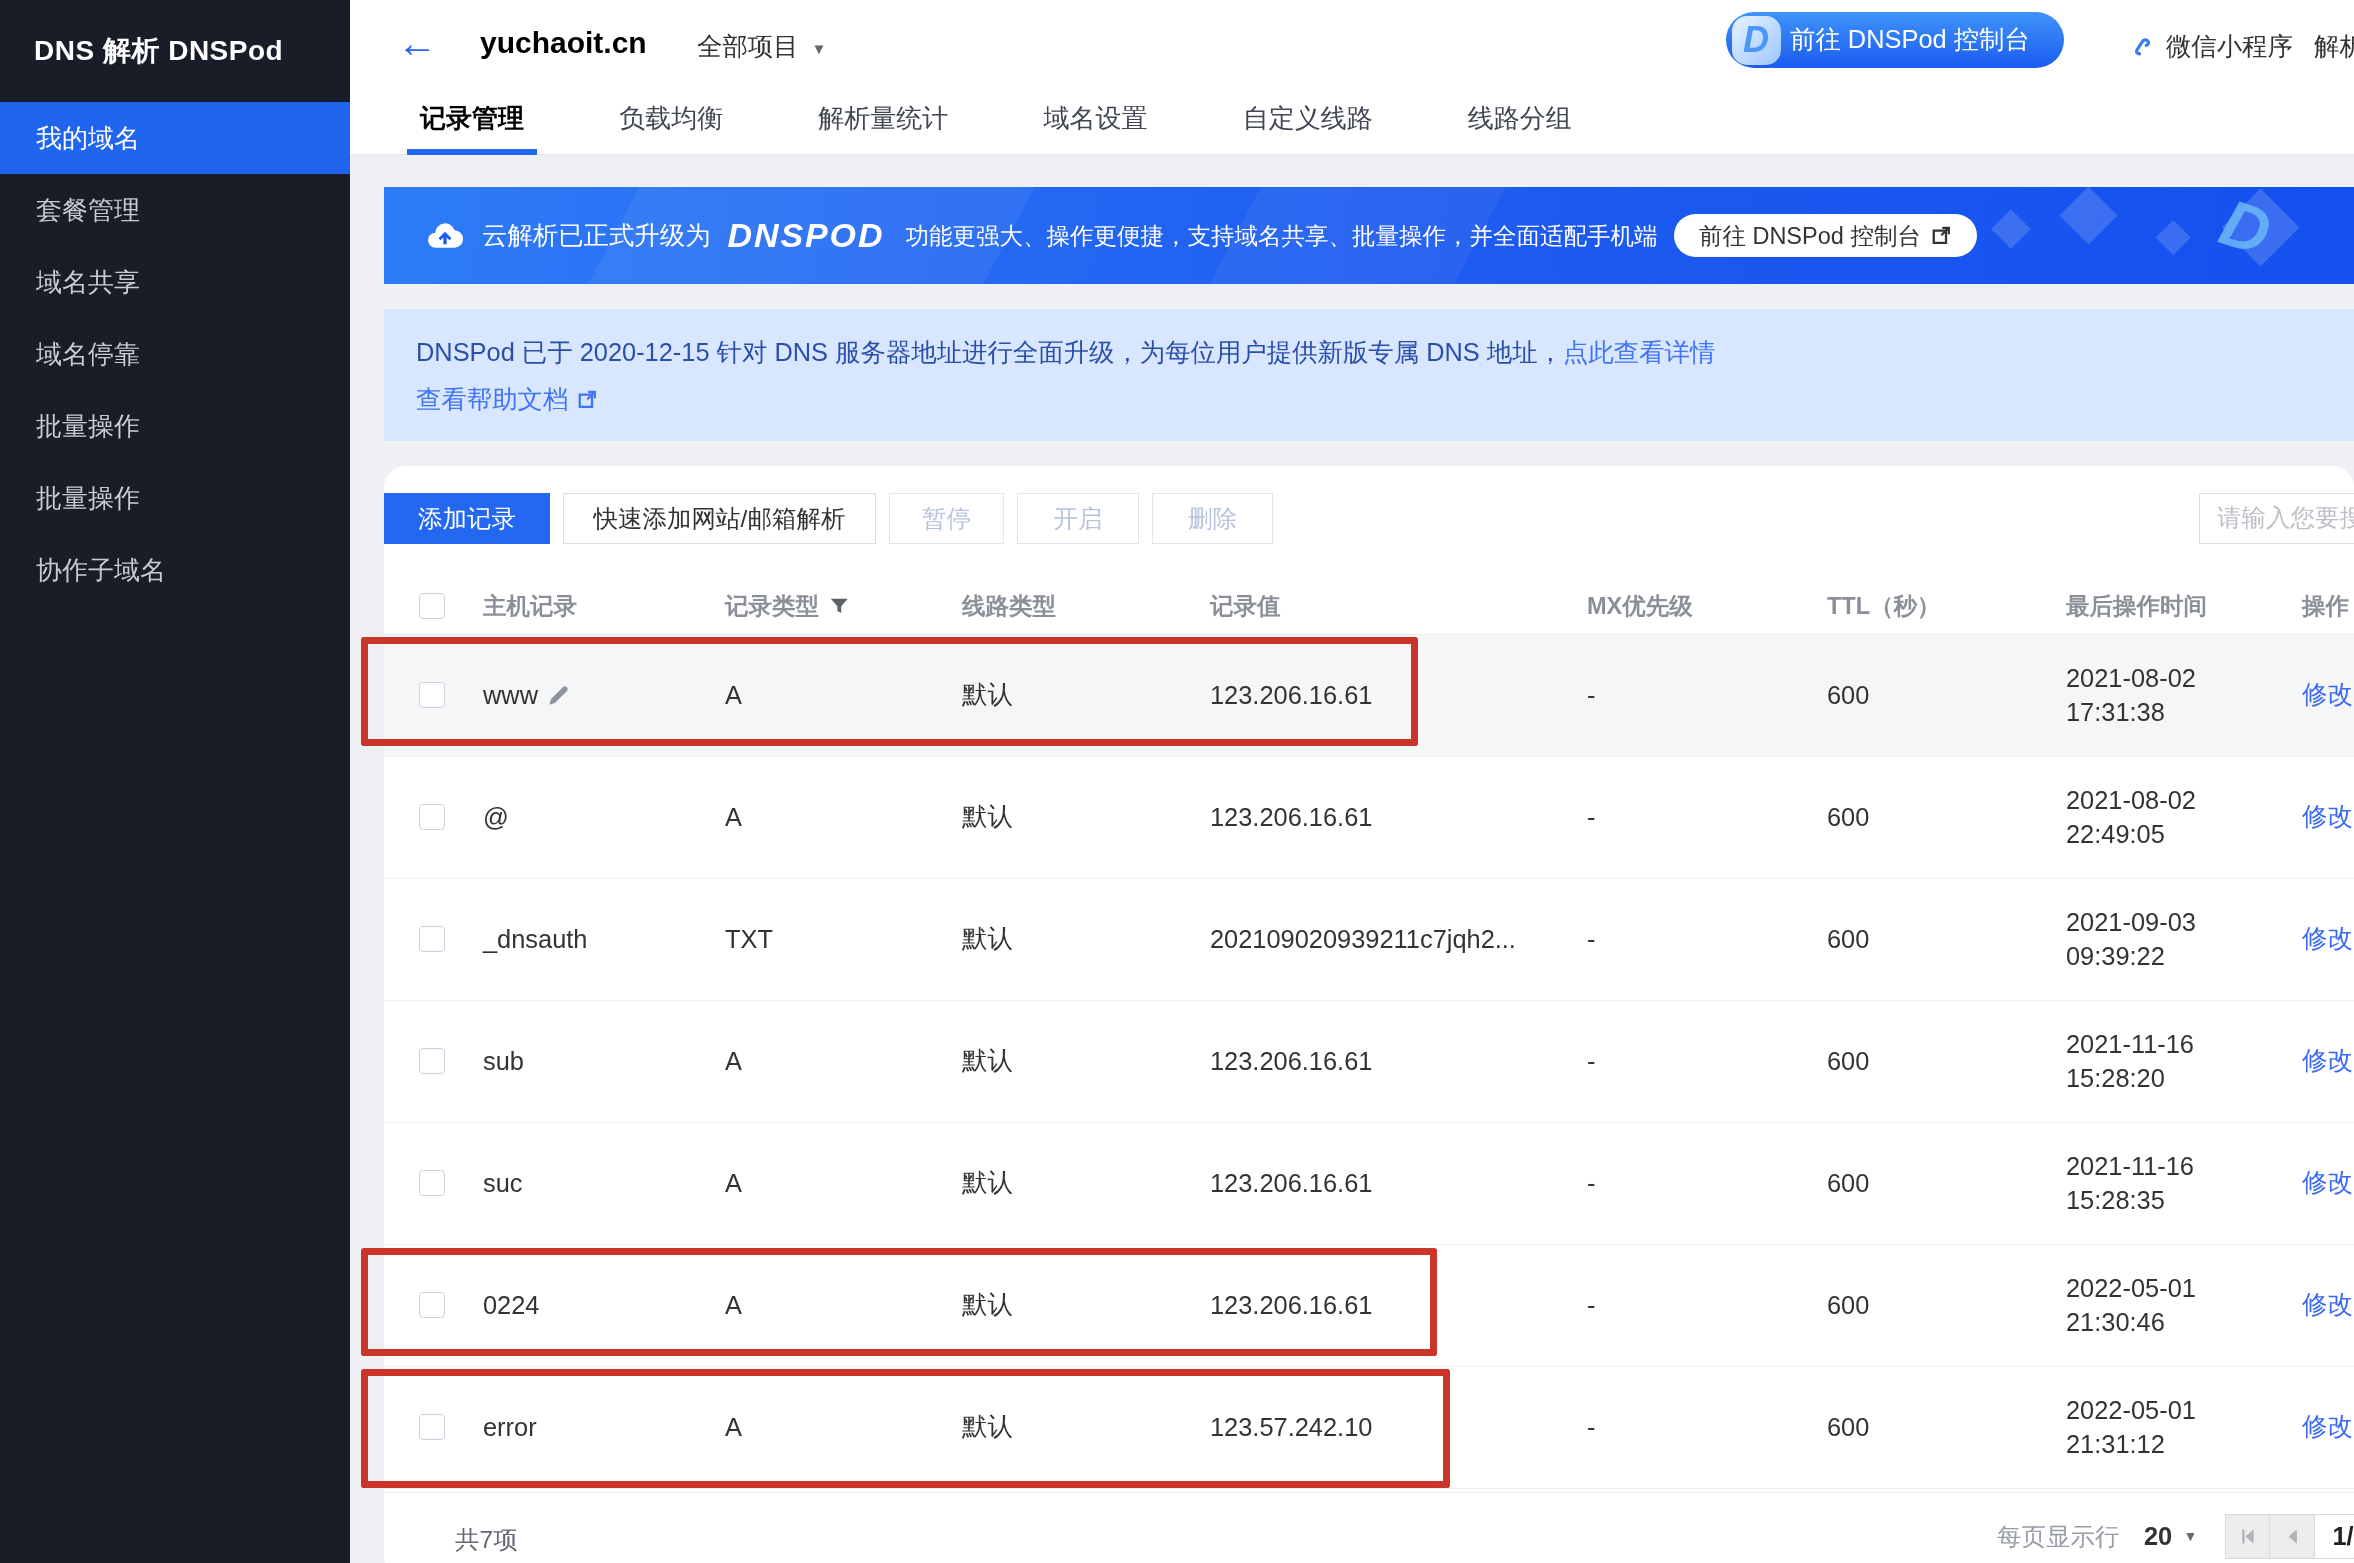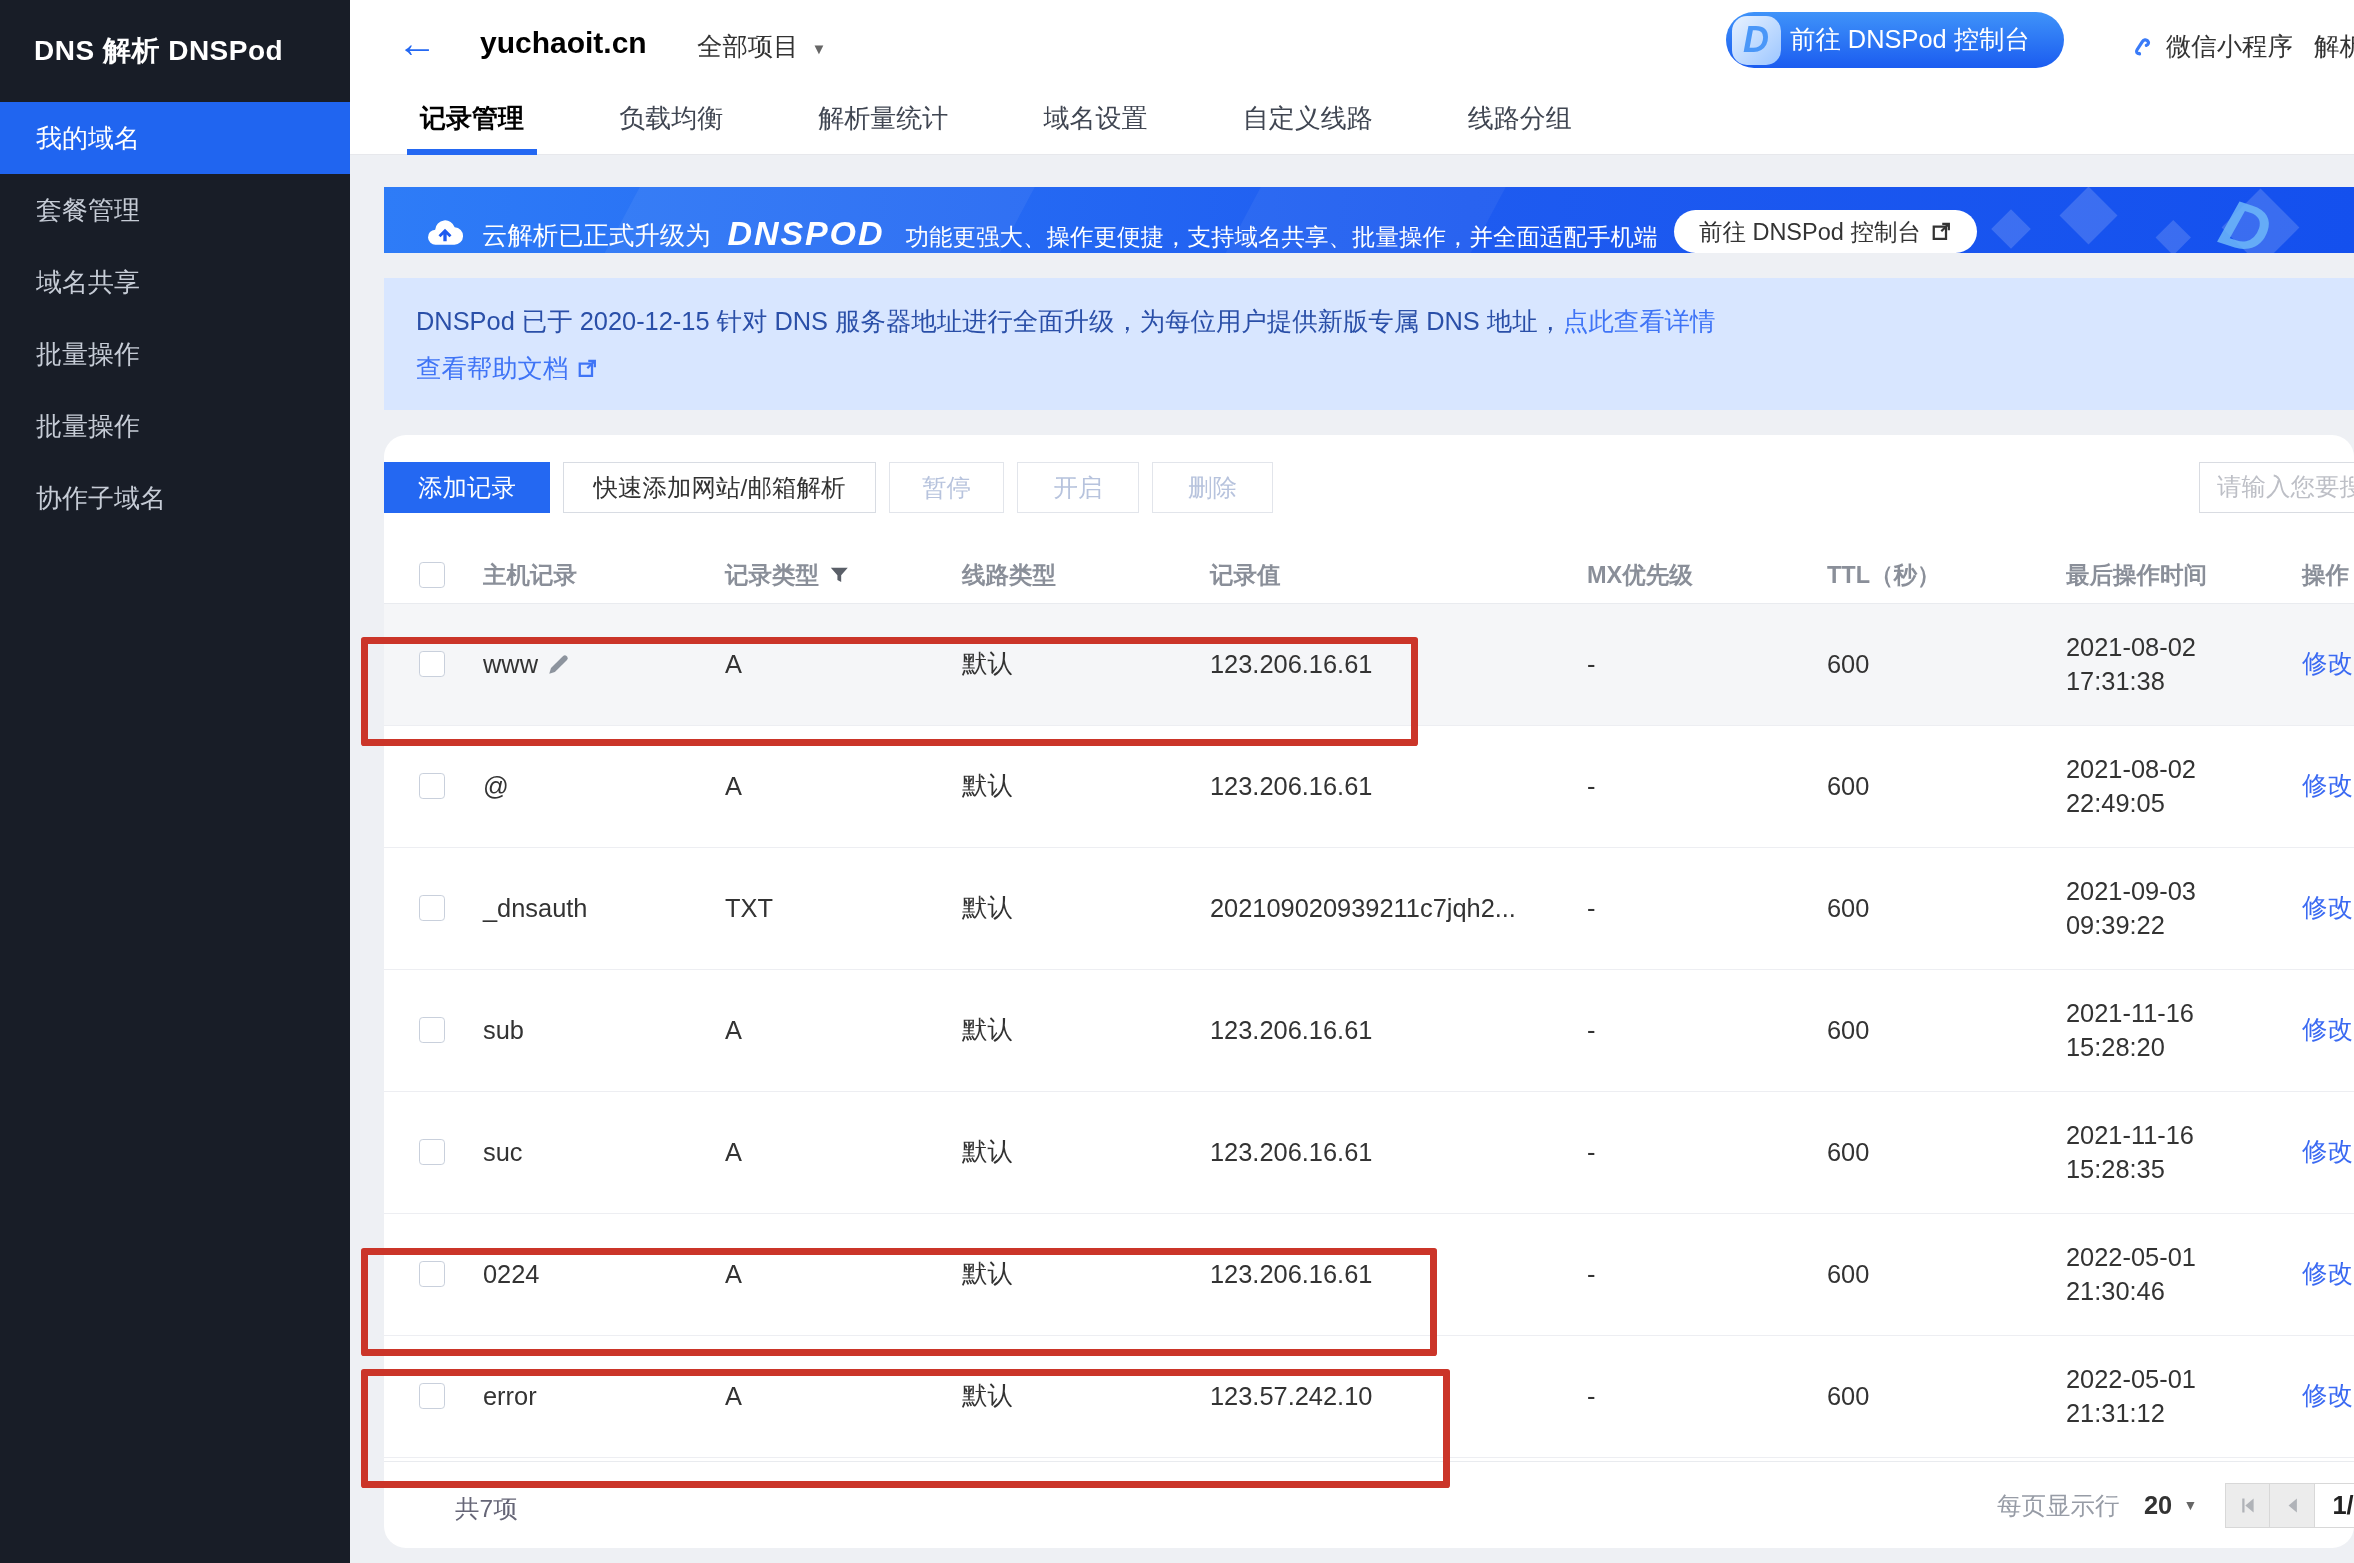--- a/index.html
+++ b/index.html
@@ -33,22 +33,22 @@
   .trunc-link { position:absolute; left:1964px; top:30px; font-size:25.4px; color:#333; white-space:nowrap; cursor:pointer; }
 
   .tabbar { position:relative; height:56px; background:#fff; border-bottom:0.9px solid #e7e8ec; padding-left:70px; white-space:nowrap; }
   .tab { display:inline-block; position:relative; margin-right:91px; font-size:26px; color:#404652; height:56px; line-height:38px; cursor:pointer; }
   .tab.active { color:#000; font-weight:700; }
   .tab.active::after { content:""; position:absolute; left:-13px; right:-13px; bottom:0; height:5.6px; background:#2468f2; }
 
   .content { position:relative; height:1408px; background:#eef0f4; padding:32px 0 0 34px; }
 
   
-  .banner { position:relative; height:66px; background:linear-gradient(95deg,#2e7cf7 0%,#1e5bf0 55%,#1450ee 100%);
-    display:flex; align-items:flex-end; padding-left:41px; overflow:hidden; }
+  .banner { position:relative; height:97px; background:linear-gradient(95deg,#2e7cf7 0%,#1e5bf0 55%,#1450ee 100%);
+    display:flex; align-items:center; padding-left:41px; overflow:hidden; }
   .banner::before { content:""; position:absolute; left:226px; top:-38px; width:395px; height:188px;
     background:rgba(255,255,255,.06); transform:skewX(-28deg); }
   .banner::after { content:""; position:absolute; left:847px; top:-38px; width:245px; height:188px;
     background:rgba(255,255,255,.05); transform:skewX(-28deg); }
   .banner-cloud { width:40px; height:40px; margin-right:17px; flex:0 0 auto; }
   .banner-upgrade { color:#fff; font-size:25.4px; }
   .banner-brand { color:#fff; font-size:34px; font-weight:700; font-style:italic; letter-spacing:1.9px; margin:0 21px 0 17px; }
   .banner-desc { color:#fff; font-size:23.5px; }
   .banner-btn { margin-left:17px; height:43px; border-radius:21.7px; border:none; background:#fff; color:#333;
     font-size:23.5px; padding:0 24.5px; display:flex; align-items:center; gap:9.4px; cursor:pointer; flex:0 0 auto; }
@@ -115,20 +115,23 @@
   <div class="sidebar">
     <div class="sidebar-title">DNS 解析 DNSPod</div>
     <div class="side-item active">
         <span>我的域名</span>
       </div>
     <div class="side-item">
         <span>套餐管理</span>
       </div>
     <div class="side-item">
         <span>域名共享</span>
+      </div>
+    <div class="side-item">
+        <span>域名停靠</span>
       </div>
     <div class="side-item">
         <span>批量操作</span>
       </div>
     <div class="side-item">
         <span>批量操作</span>
       </div>
     <div class="side-item">
         <span>协作子域名</span>
       </div>

